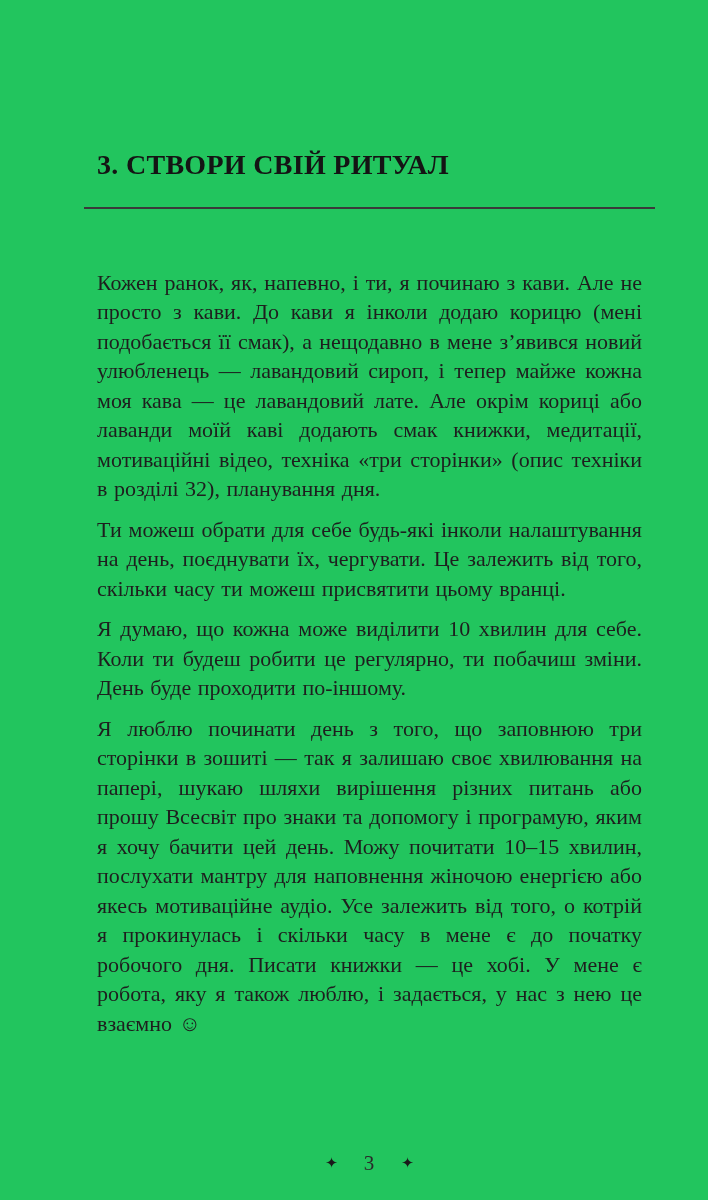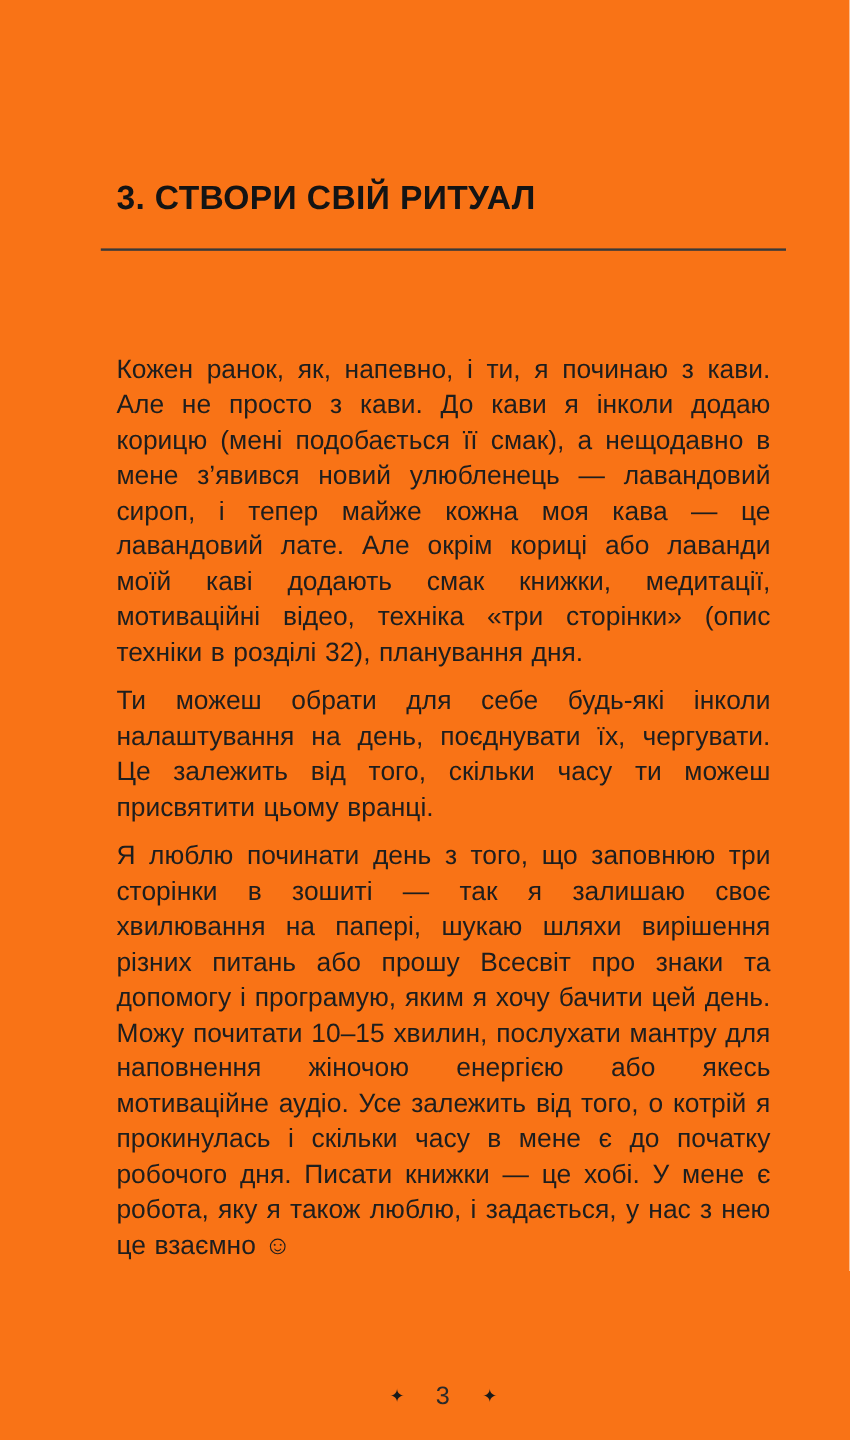--- a/index.html
+++ b/index.html
@@ -4,23 +4,23 @@
 <style>
   html, body {
     margin: 0;
     padding: 0;
     background: #ffffff;
   }
   .page {
     position: relative;
     width: 708px;
     height: 1200px;
-    background: #f97316;
+    background: #22c55e;
     overflow: hidden;
-    font-family: Liberation Sans, sans-serif;
+    font-family: Liberation Serif, serif;
     color: #1e1e1e;
     box-sizing: border-box;
   }
   .content {
     margin-left: 97px;
     margin-right: 66px;
   }
   .chapter-title {
     padding-top: 122px;
     font-size: 28px;
@@ -29,21 +29,21 @@
     letter-spacing: 0.3px;
     color: #141414;
   }
   .title-rule {
     height: 0;
     border: none;
     border-top: 2px solid #3a3a3a;
     margin: 1px -13px 0 -13px;
   }
   .body-text {
-    margin-top: 84px;
+    margin-top: 59px;
   }
   .body-text p {
     margin: 0;
     padding: 0;
     font-size: 22px;
     line-height: 29.5px;
     text-align: justify;
     color: #1e1e1e;
     word-spacing: 1px;
   }
@@ -78,20 +78,21 @@
 
 <div class="page">
   <div class="content">
     <h1 class="chapter-title">
       <span>3. СТВОРИ СВІЙ РИТУАЛ</span><br>
     </h1>
     <hr class="title-rule">
     <div class="body-text">
       <p>Кожен ранок, як, напевно, і ти, я починаю з кави. Але не просто з кави. До кави я інколи додаю корицю (мені подобається її смак), а нещодавно в мене з’явився новий улюбленець — лавандовий сироп, і тепер майже кожна моя кава — це лавандовий лате. Але окрім кориці або лаванди моїй каві додають смак книжки, медитації, мотиваційні відео, техніка «три сторінки» (опис техніки в розділі 32), планування дня.</p>
       <p>Ти можеш обрати для себе будь-які інколи налаштування на день, поєднувати їх, чергувати. Це залежить від того, скільки часу ти можеш присвятити цьому вранці.</p>
+      <p>Я думаю, що кожна може виділити 10 хвилин для себе. Коли ти будеш робити це регулярно, ти побачиш зміни. День буде проходити по-іншому.</p>
       <p>Я люблю починати день з того, що заповнюю три сторінки в зошиті — так я залишаю своє хвилювання на папері, шукаю шляхи вирішення різних питань або прошу Всесвіт про знаки та допомогу і програмую, яким я хочу бачити цей день. Можу почитати 10–15 хвилин, послухати мантру для наповнення жіночою енергією або якесь мотиваційне аудіо. Усе залежить від того, о котрій я прокинулась і скільки часу в мене є до початку робочого дня. Писати книжки — це хобі. У мене є робота, яку я також люблю, і задається, у нас з нею це взаємно ☺</p>
     </div>
   </div>
   <div class="footer">
     <span class="ornament">✦</span>
     <span class="page-number">3</span>
     <span class="ornament">✦</span>
   </div>
 </div>
 

